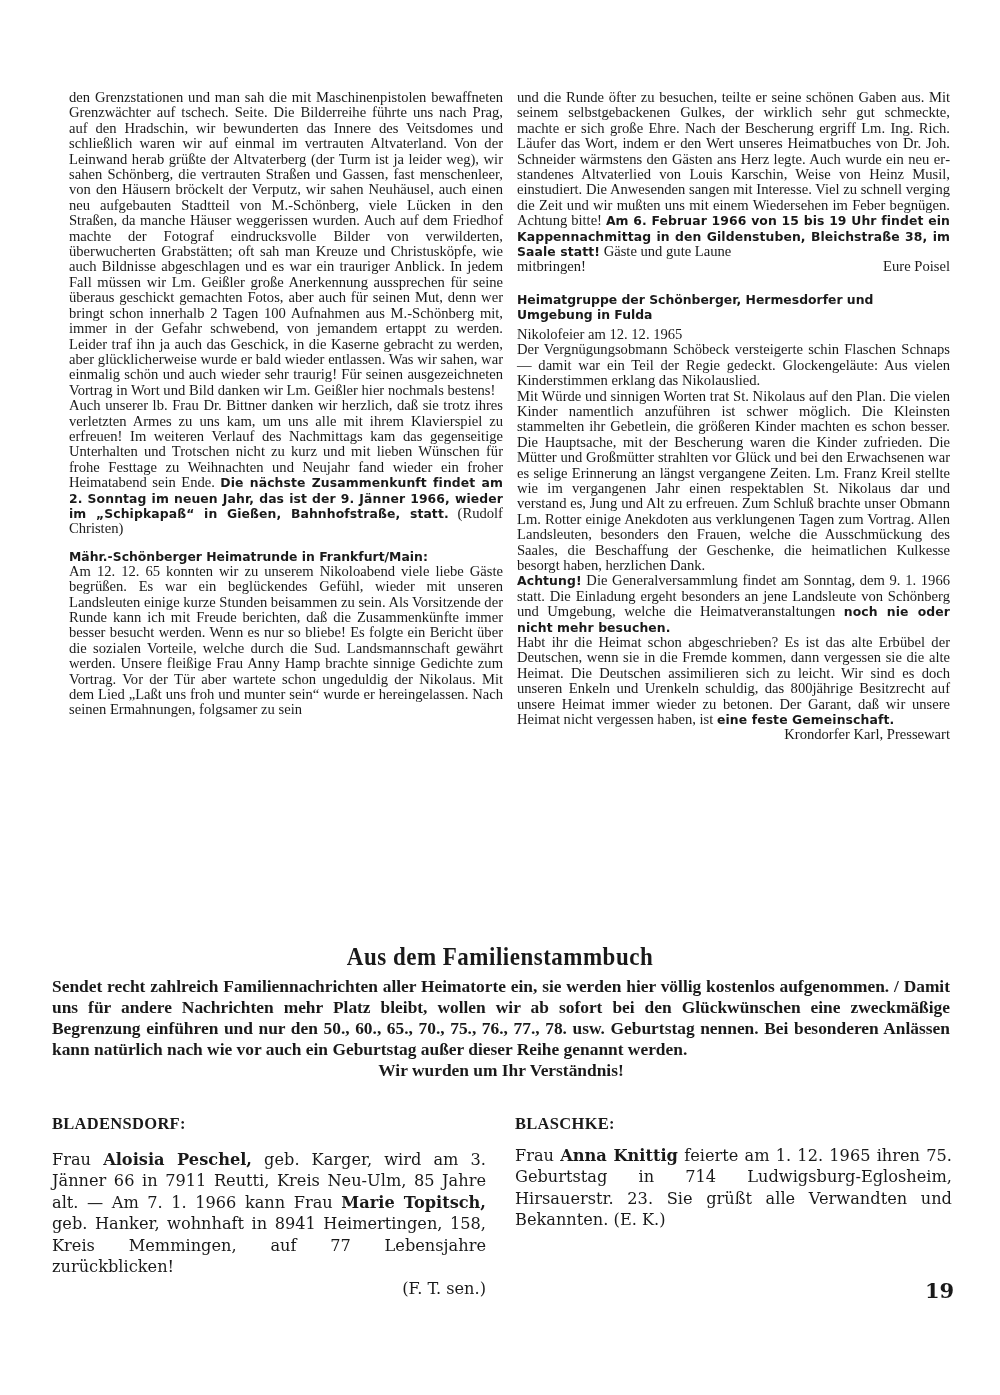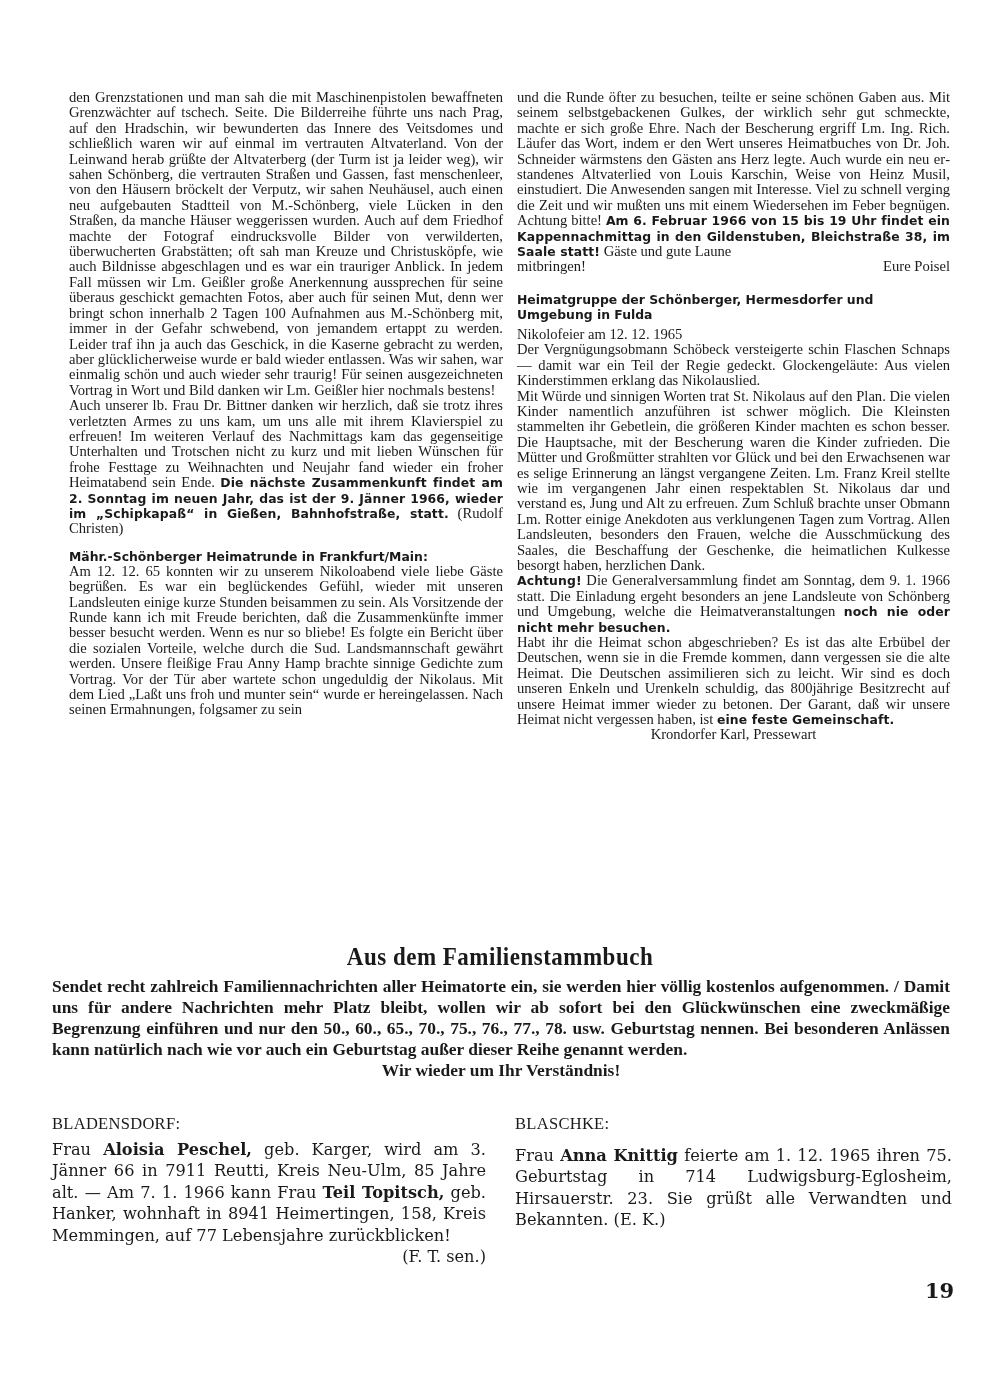--- a/index.html
+++ b/index.html
@@ -3,27 +3,27 @@
 <meta charset="utf-8">
 <style>
   html, body { margin: 0; padding: 0; background: #ffffff; }
   body { width: 1000px; height: 1395px; position: relative; overflow: hidden; color: #1a1a1a; }
   .col { position: absolute; font-family: "Liberation Serif", serif; font-size: 14.6px; line-height: 15.4px; text-align: justify; hyphens: manual; }
   .col p { margin: 0; }
   .left { left: 69px; top: 90px; width: 434px; }
   .right { left: 517px; top: 90px; width: 433px; }
   .sans-b { font-family: "DejaVu Sans", sans-serif; font-weight: bold; font-size: 12.4px; letter-spacing: 0.1px; }
   .sec-head { font-family: "DejaVu Sans", sans-serif; font-weight: bold; font-size: 12.4px; line-height: 15px; margin: 0; text-align: left; }
-  .sign { text-align: center; }
+  .sign { text-align: right; }
   .sign-split { display: flex; justify-content: space-between; }
   .fam-title { position: absolute; left: 0; width: 1000px; top: 945px; text-align: center; font-family: "Liberation Serif", serif; font-weight: bold; font-size: 23px; letter-spacing: 0.5px; transform: scaleY(1.05); }
   .fam-intro { position: absolute; left: 52px; width: 898px; top: 976px; font-family: "Liberation Serif", serif; font-weight: bold; font-size: 17.4px; line-height: 21px; text-align: justify; }
   .fam-intro .last { text-align: center; display: block; }
   .entry { position: absolute; font-family: "DejaVu Serif", serif; font-size: 16.2px; line-height: 21.5px; text-align: justify; }
-  .entry h3 { margin: 0 0 4px 0; font-family: "Liberation Serif", serif; font-weight: normal; font-size: 16.5px; letter-spacing: 0.3px; }
+  .entry h3 { margin: 0 0 14px 0; font-family: "Liberation Serif", serif; font-weight: bold; font-size: 16.5px; letter-spacing: 0.3px; }
   .entry b { font-weight: bold; }
   .e1 { left: 52px; top: 1113px; width: 434px; }
   .e2 { left: 515px; top: 1113px; width: 437px; }
   .e2 h3 { margin-bottom: 10px; }
   .page-no { position: absolute; left: 925px; top: 1278px; font-family: "DejaVu Serif", serif; font-weight: bold; font-size: 21px; }
 </style>
 </head>
 <body>
 
 <div class="col left">
@@ -44,26 +44,26 @@
   <p>Der Vergnügungsobmann Schöbeck versteigerte schin Flaschen Schnaps — damit war ein Teil der Regie gedeckt. Glockengeläute: Aus vielen Kinderstimmen erklang das Nikolauslied.</p>
   <p>Mit Würde und sinnigen Worten trat St. Nikolaus auf den Plan. Die vielen Kinder namentlich anzuführen ist schwer möglich. Die Kleinsten stammelten ihr Gebet­lein, die größeren Kinder machten es schon besser. Die Hauptsache, mit der Bescherung waren die Kinder zufrieden. Die Mütter und Großmütter strahlten vor Glück und bei den Erwachsenen war es selige Erinne­rung an längst vergangene Zeiten. Lm. Franz Kreil stellte wie im vergangenen Jahr einen respektablen St. Nikolaus dar und verstand es, Jung und Alt zu erfreuen. Zum Schluß brachte unser Obmann Lm. Rotter einige Anekdoten aus verklungenen Tagen zum Vortrag. Allen Landsleuten, besonders den Frauen, welche die Ausschmückung des Saales, die Beschaffung der Geschenke, die heimatlichen Kulkesse besorgt haben, herzlichen Dank.</p>
   <p><span class="sans-b">Achtung!</span> <span>Die Generalversammlung findet am Sonntag, dem 9. 1. 1966 statt. Die Einladung ergeht besonders an jene Landsleute von Schönberg und Umgebung, welche die Heimatveranstaltungen</span> <span class="sans-b">noch nie oder nicht mehr besuchen.</span></p>
   <p><span>Habt ihr die Heimat schon abgeschrieben? Es ist das alte Erbübel der Deutschen, wenn sie in die Fremde kommen, dann vergessen sie die alte Heimat. Die Deutschen assimilieren sich zu leicht. Wir sind es doch unseren Enkeln und Urenkeln schuldig, das 800jährige Besitzrecht auf unsere Heimat immer wieder zu be­tonen. Der Garant, daß wir unsere Heimat nicht ver­gessen haben, ist</span> <span class="sans-b">eine feste Gemeinschaft.</span></p>
   <p class="sign">Krondorfer Karl, Pressewart</p>
 </div>
 
 <div class="fam-title">Aus dem Familienstammbuch</div>
 <div class="fam-intro">
   <span>Sendet recht zahlreich Familiennachrichten aller Heimatorte ein, sie werden hier völlig kostenlos aufgenommen. / Damit uns für andere Nachrichten mehr Platz bleibt, wollen wir ab sofort bei den Glückwünschen eine zweckmäßige Begrenzung einführen und nur den 50., 60., 65., 70., 75., 76., 77., 78. usw. Geburtstag nennen. Bei besonderen Anlässen kann natürlich nach wie vor auch ein Geburtstag außer dieser Reihe genannt werden.</span>
-  <span class="last">Wir wieder um Ihr Verständnis!</span>
+  <span class="last">Wir wurden um Ihr Verständnis!</span>
 </div>
 
 <div class="entry e1">
   <h3>BLADENSDORF:</h3>
-  <div><span>Frau </span><b>Aloisia Peschel,</b><span> geb. Karger, wird am 3. Jänner 66 in 7911 Reutti, Kreis Neu-Ulm, 85 Jahre alt. — Am 7. 1. 1966 kann Frau </span><b>Teil Topitsch,</b><span> geb. Hanker, wohnhaft in 8941 Heimertingen, 158, Kreis Memmingen, auf 77 Lebensjahre zurückblicken!</span></div>
+  <div><span>Frau </span><b>Aloisia Peschel,</b><span> geb. Karger, wird am 3. Jänner 66 in 7911 Reutti, Kreis Neu-Ulm, 85 Jahre alt. — Am 7. 1. 1966 kann Frau </span><b>Marie Topitsch,</b><span> geb. Hanker, wohnhaft in 8941 Heimertingen, 158, Kreis Memmingen, auf 77 Lebensjahre zurückblicken!</span></div>
   <div class="sign" style="text-align:right">(F. T. sen.)</div>
 </div>
 
 <div class="entry e2">
   <h3>BLASCHKE:</h3>
   <div><span>Frau </span><b>Anna Knittig</b><span> feierte am 1. 12. 1965 ihren 75. Geburtstag in 714 Ludwigsburg-Eglosheim, Hirsauerstr. 23. Sie grüßt alle Verwandten und Bekannten. (E. K.)</span></div>
 </div>
 
 <div class="page-no">19</div>
 

